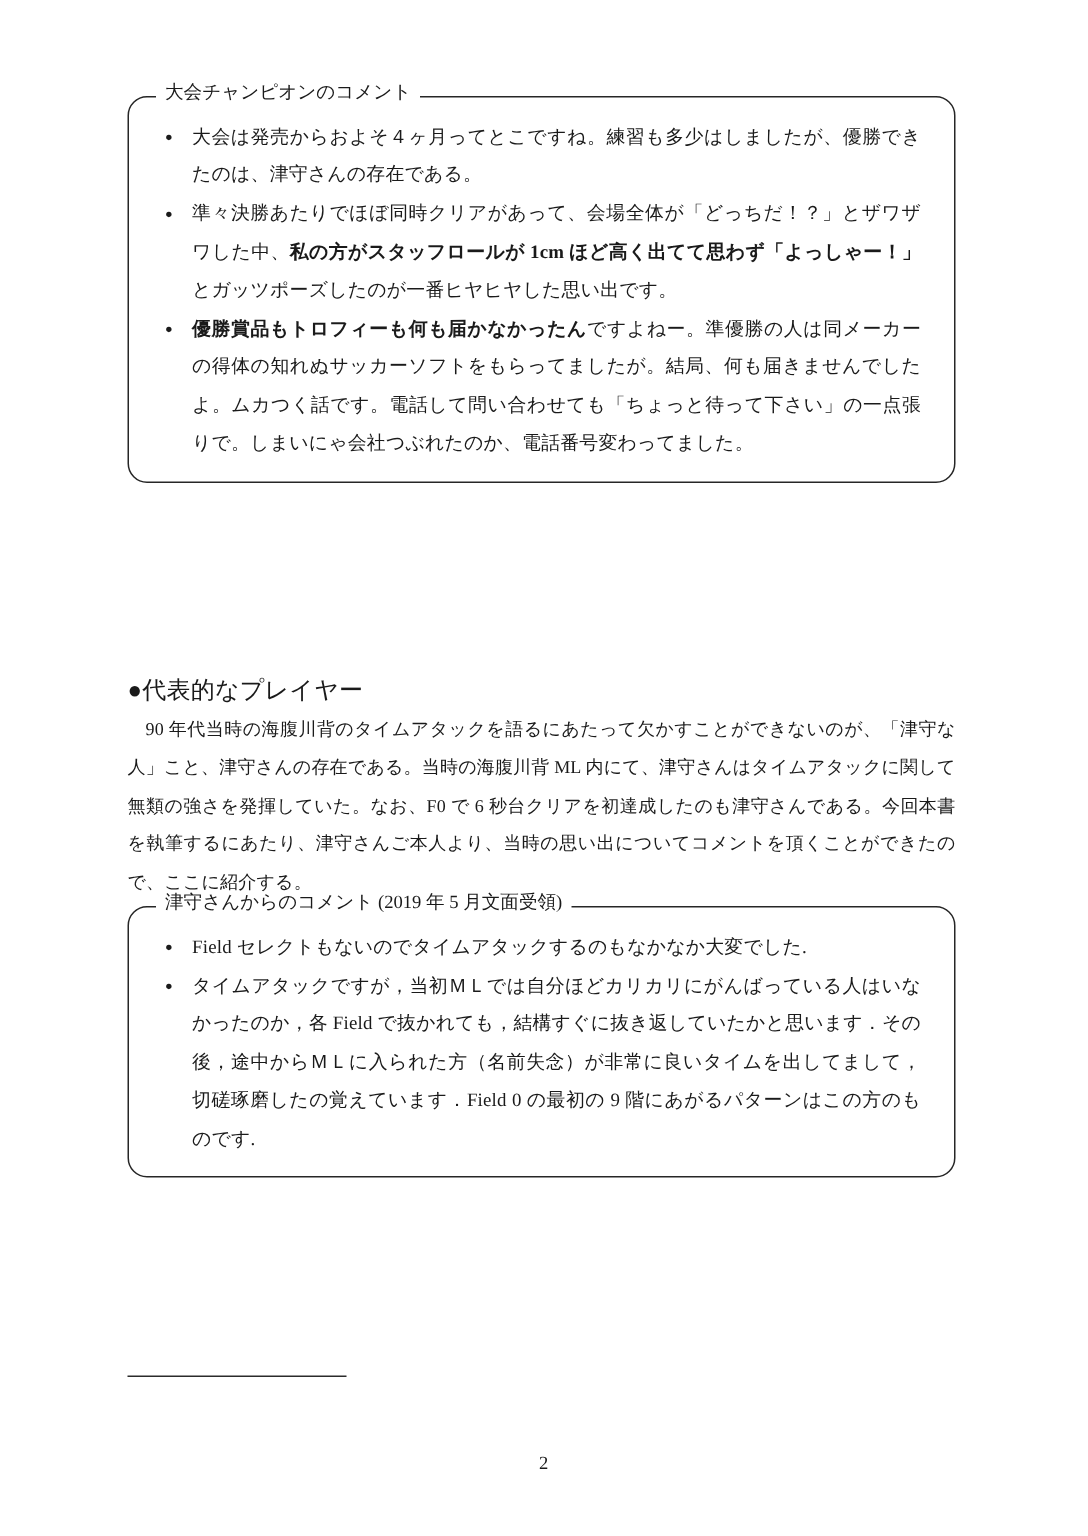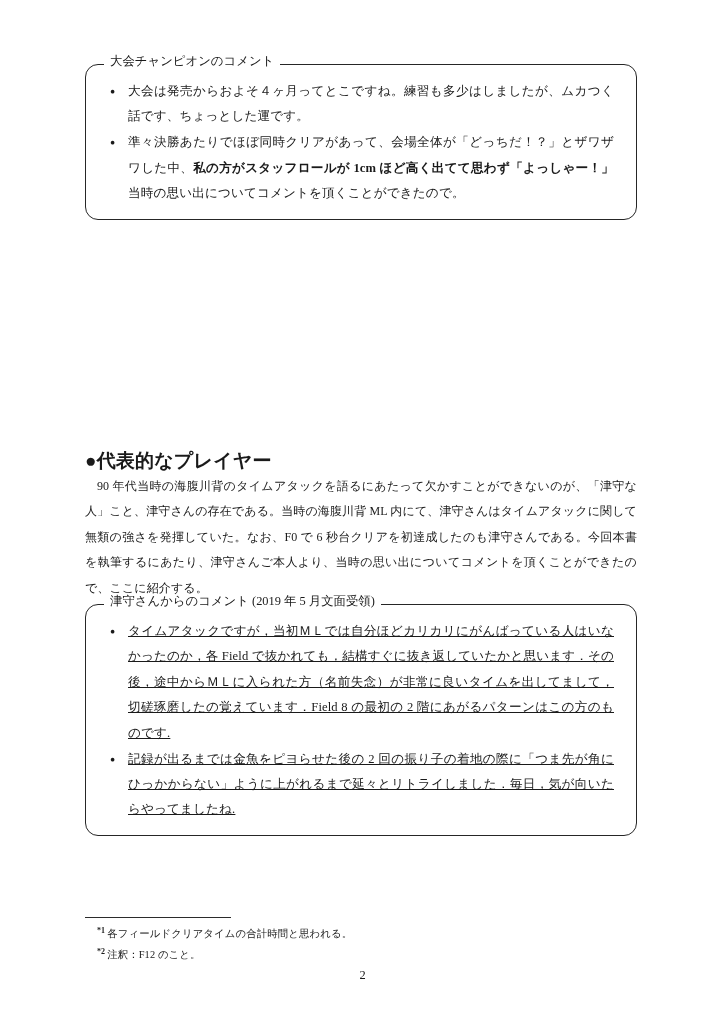--- a/index.html
+++ b/index.html
@@ -85,22 +85,22 @@
     font-size: 8.4px;
     vertical-align: super;
     font-weight: bold;
     letter-spacing: 0;
   }
 
   
   .section-head {
     position: absolute;
     left: 85px;
-    font-size: 19px;
-    font-weight: bold;
+    font-size: 16px;
+    font-weight: normal;
     line-height: 20px;
     letter-spacing: 0.01em;
   }
   .body-para {
     position: absolute;
     left: 85px;
     width: 552px;
     font-size: 12px;
     line-height: 25.4px;
     text-align: justify;
@@ -149,41 +149,38 @@
 </style>
 </head>
 <body>
 
 <div class="page">
 
   <div class="frame" id="frame-champion" style="top:40px;">
     <div class="frame-legend">大会チャンピオンのコメント</div>
     <div class="frame-body">
       <ul class="bullets" id="champion-bullets">
-          <li><span>大会は発売からおよそ４ヶ月ってとこですね。練習も多少はしましたが、ムカつく話です、ちょっとした運です。</span></li>
-          <li><span>準々決勝あたりでほぼ同時クリアがあって、会場全体が「どっちだ！？」とザワザワした中、</span><span class="em-ul">私の方がスタッフロールが 1cm ほど高く出てて思わず「よっしゃー！」</span><span>当時の思い出についてコメントを頂くことができたので。</span></li>
+          <li><span>大会は発売からおよそ４ヶ月ってとこですね。練習も多少はしましたが、優勝できたのは、津守さんの存在である。</span></li>
+          <li><span>準々決勝あたりでほぼ同時クリアがあって、会場全体が「どっちだ！？」とザワザワした中、</span><span class="em-ul">私の方がスタッフロールが 1cm ほど高く出てて思わず「よっしゃー！」</span><span>とガッツポーズしたのが一番ヒヤヒヤした思い出です。</span></li>
+          <li><span class="em-ul">優勝賞品もトロフィーも何も届かなかったん</span><span>ですよねー。準優勝の人は同メーカーの得体の知れぬサッカーソフトをもらってましたが。結局、何も届きませんでしたよ。ムカつく話です。電話して問い合わせても「ちょっと待って下さい」の一点張りで。しまいにゃ会社つぶれたのか、電話番号変わってました。</span></li>
         </ul>
     </div>
   </div>
 
   <div class="section-head" style="top:427px;">●代表的なプレイヤー</div>
 
   <div class="body-para" style="top:450px;">90 年代当時の海腹川背のタイムアタックを語るにあたって欠かすことができないのが、「津守な人」こと、津守さんの存在である。当時の海腹川背 ML 内にて、津守さんはタイムアタックに関して無類の強さを発揮していた。なお、F0 で 6 秒台クリアを初達成したのも津守さんである。今回本書を執筆するにあたり、津守さんご本人より、当時の思い出についてコメントを頂くことができたので、ここに紹介する。</div>
 
-  <div class="frame" id="frame-tsumori" style="top:580px;text-decoration:underline;">
+  <div class="frame" id="frame-tsumori" style="top:580px;">
     <div class="frame-legend">津守さんからのコメント (2019 年 5 月文面受領)</div>
     <div class="frame-body">
       <ul class="bullets" id="tsumori-bullets">
-          <li><span>タイムアタックですが，当初ＭＬでは自分ほどカリカリにがんばっている人はいなかったのか，各 Field で抜かれても，結構すぐに抜き返していたかと思います．その後，途中からＭＬに入られた方（名前失念）が非常に良いタイムを出してまして，切磋琢磨したの覚えています．Field 8 の最初の 2 階にあがるパターンはこの方のものです.</span></li>
-          <li><span>記録が出るまでは金魚をピヨらせた後の 2 回の振り子の着地の際に「つま先が角にひっかからない」ように上がれるまで延々とリトライしました．毎日，気が向いたらやってましたね.</span></li>
+          <li><span>Field セレクトもないのでタイムアタックするのもなかなか大変でした.</span></li>
+          <li><span>タイムアタックですが，当初ＭＬでは自分ほどカリカリにがんばっている人はいなかったのか，各 Field で抜かれても，結構すぐに抜き返していたかと思います．その後，途中からＭＬに入られた方（名前失念）が非常に良いタイムを出してまして，切磋琢磨したの覚えています．Field 0 の最初の 9 階にあがるパターンはこの方のものです.</span></li>
         </ul>
     </div>
   </div>
 
   <div class="fn-rule"></div>
-  <div class="footnotes" id="footnotes">
-      <div class="footnote"><span class="mark">*1</span><span>各フィールドクリアタイムの合計時間と思われる。</span></div>
-      <div class="footnote"><span class="mark">*2</span><span>注釈：F12 のこと。</span></div>
-    </div>
 
   <div class="page-number">2</div>
 
 </div>
 
 </body></html>

